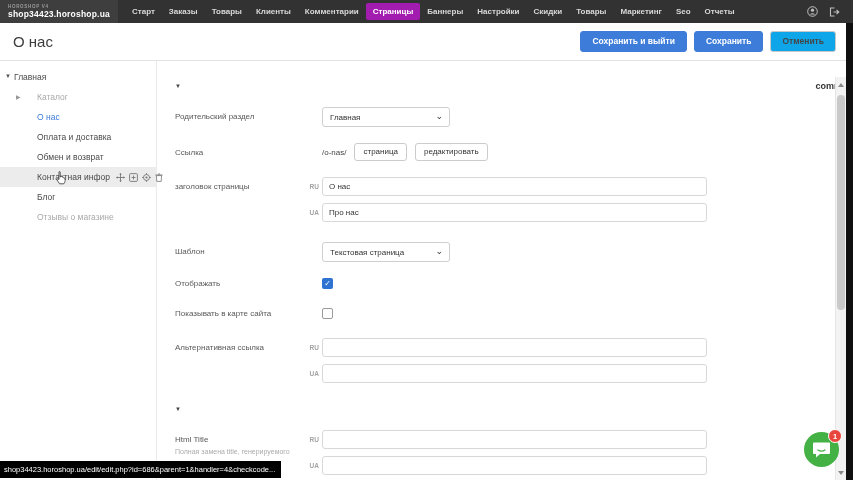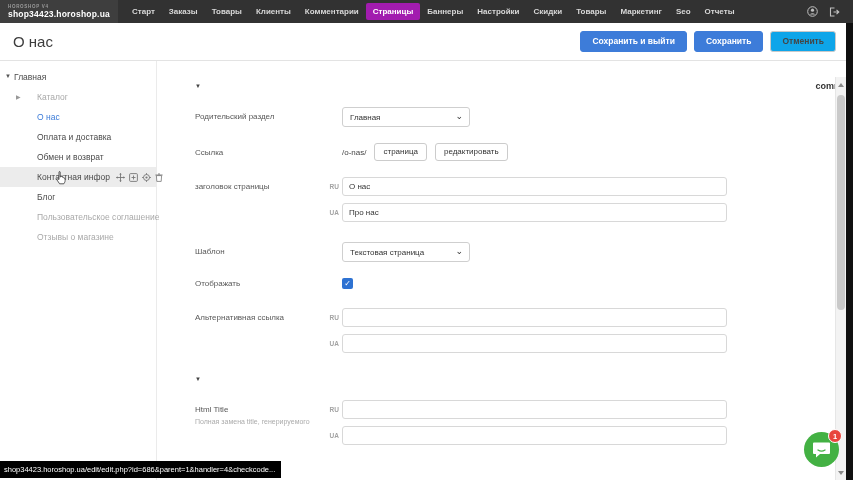--- a/index.html
+++ b/index.html
@@ -24,21 +24,21 @@
 
   
   .header { height: 38px; background: #fff; border-bottom: 1px solid #e3e3e3; display: flex; align-items: center; padding-left: 13px; }
   .page-title { font-size: 15px; color: #3d3d3d; }
   .header-buttons { margin-left: auto; display: flex; gap: 7px; padding-right: 17px; }
   .btn { font-size: 8.5px; font-weight: bold; padding: 0 11px; height: 21px; line-height: 19px; border-radius: 3px; cursor: pointer; white-space: nowrap; }
   .btn-primary { background: #3d7cd9; color: #fff; border: 1px solid #3d7cd9; }
   .btn-secondary { background: #0ea5e9; color: #454545; border: 1px solid #c9c9c9; }
 
   
-  .main { display: flex; height: 419px; gap: 20px; }
+  .main { display: flex; height: 419px; }
   .sidebar { width: 157px; border-right: 1px solid #ebebeb; padding-top: 6px; flex-shrink: 0; position: relative; }
   .tree-item { height: 20px; display: flex; align-items: center; font-size: 8.5px; color: #4a4a4a; padding-left: 37px; position: relative; cursor: pointer; white-space: nowrap; }
   .tree-item.root { padding-left: 14px; }
   .chev { position: absolute; font-size: 6px; color: #555; top: 6px; }
   .chev.root-chev { left: 5px; }
   .chev.child-chev { left: 16px; color: #999; }
   .tree-item.selected { color: #3d7cd9; }
   .tree-item.muted { color: #a9a9a9; }
   .tree-item.hovered { background: #ececec; }
   .row-icons { display: flex; gap: 4px; margin-left: 6px; align-items: center; }
@@ -177,23 +177,20 @@
               <path d="M1.4 2.6 H6.6 L6.2 8.4 H1.8 Z" fill="none" stroke="#777" stroke-width="0.8"></path>
               <path d="M0.4 2 H7.6 M3 1 H5" stroke="#777" stroke-width="0.9"></path>
             </svg>
           </span>
       </span>
     </div>
     <div class="tree-item">
       <span>Блог</span>
     </div>
     <div class="tree-item muted">
-      <span>Пользовательское соглашение</span>
-    </div>
-    <div class="tree-item muted">
       <span>Отзывы о магазине</span>
     </div>
     <div class="hand-cursor">
       <svg width="12" height="14" viewBox="0 0 12 14">
           <path d="M4 1 C4 0.4 5.2 0.4 5.2 1 L5.2 6 L6 5.6 C6.3 5.4 6.8 5.5 7 5.8 L7.3 6.2 C7.6 6 8.1 6 8.3 6.3 L8.6 6.8 C9 6.6 9.4 6.7 9.6 7.1 L10 8.5 C10.3 9.8 10 11 9.3 12 L8.8 12.8 L4.6 12.8 L2 9 C1.6 8.4 2.3 7.6 3 7.9 L4 8.5 Z" fill="#fff" stroke="#333" stroke-width="0.8"></path>
         </svg>
     </div>
   </div>
 
   <div class="content">
@@ -246,20 +243,26 @@
       </div>
     </div>
 
     <div class="frow cbrow">
       <div class="flabel cb-label">Отображать</div>
       <div style="padding-left:17px;">
         <div class="cb checked">✓</div>
       </div>
     </div>
 
+    <div class="frow cbrow">
+      <div class="flabel cb-label">Показывать в карте сайта</div>
+      <div style="padding-left:17px;">
+        <div class="cb unchecked"></div>
+      </div>
+    </div>
 
     <div class="frow" style="margin-bottom:21px;">
       <div class="flabel">Альтернативная ссылка</div>
       <div class="lang-stack">
         <div class="lang-row">
           <span class="lang-tag">RU</span>
           <input class="tinput" type="text" value="" style="">
         </div>
         <div class="lang-row">
           <span class="lang-tag">UA</span>

